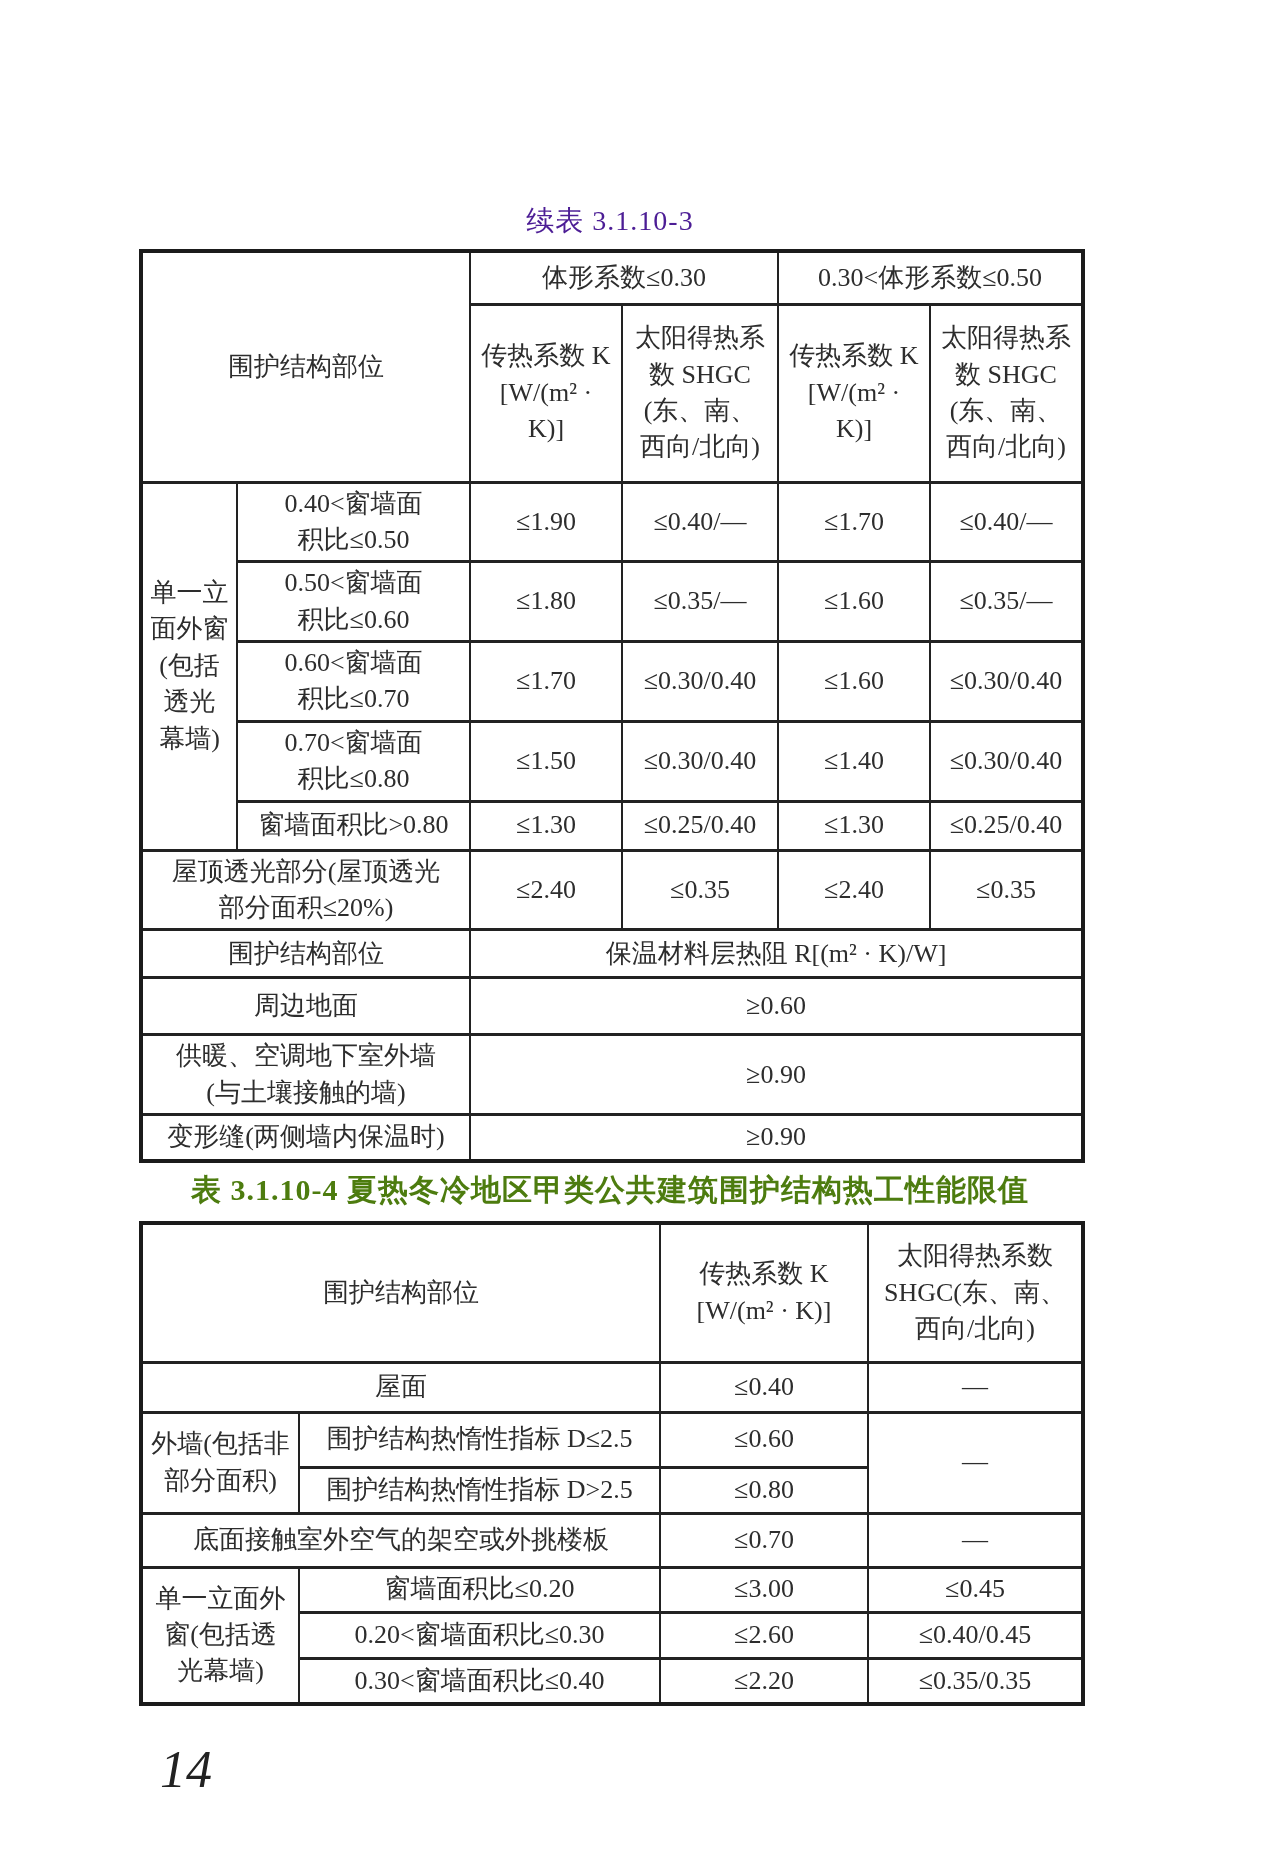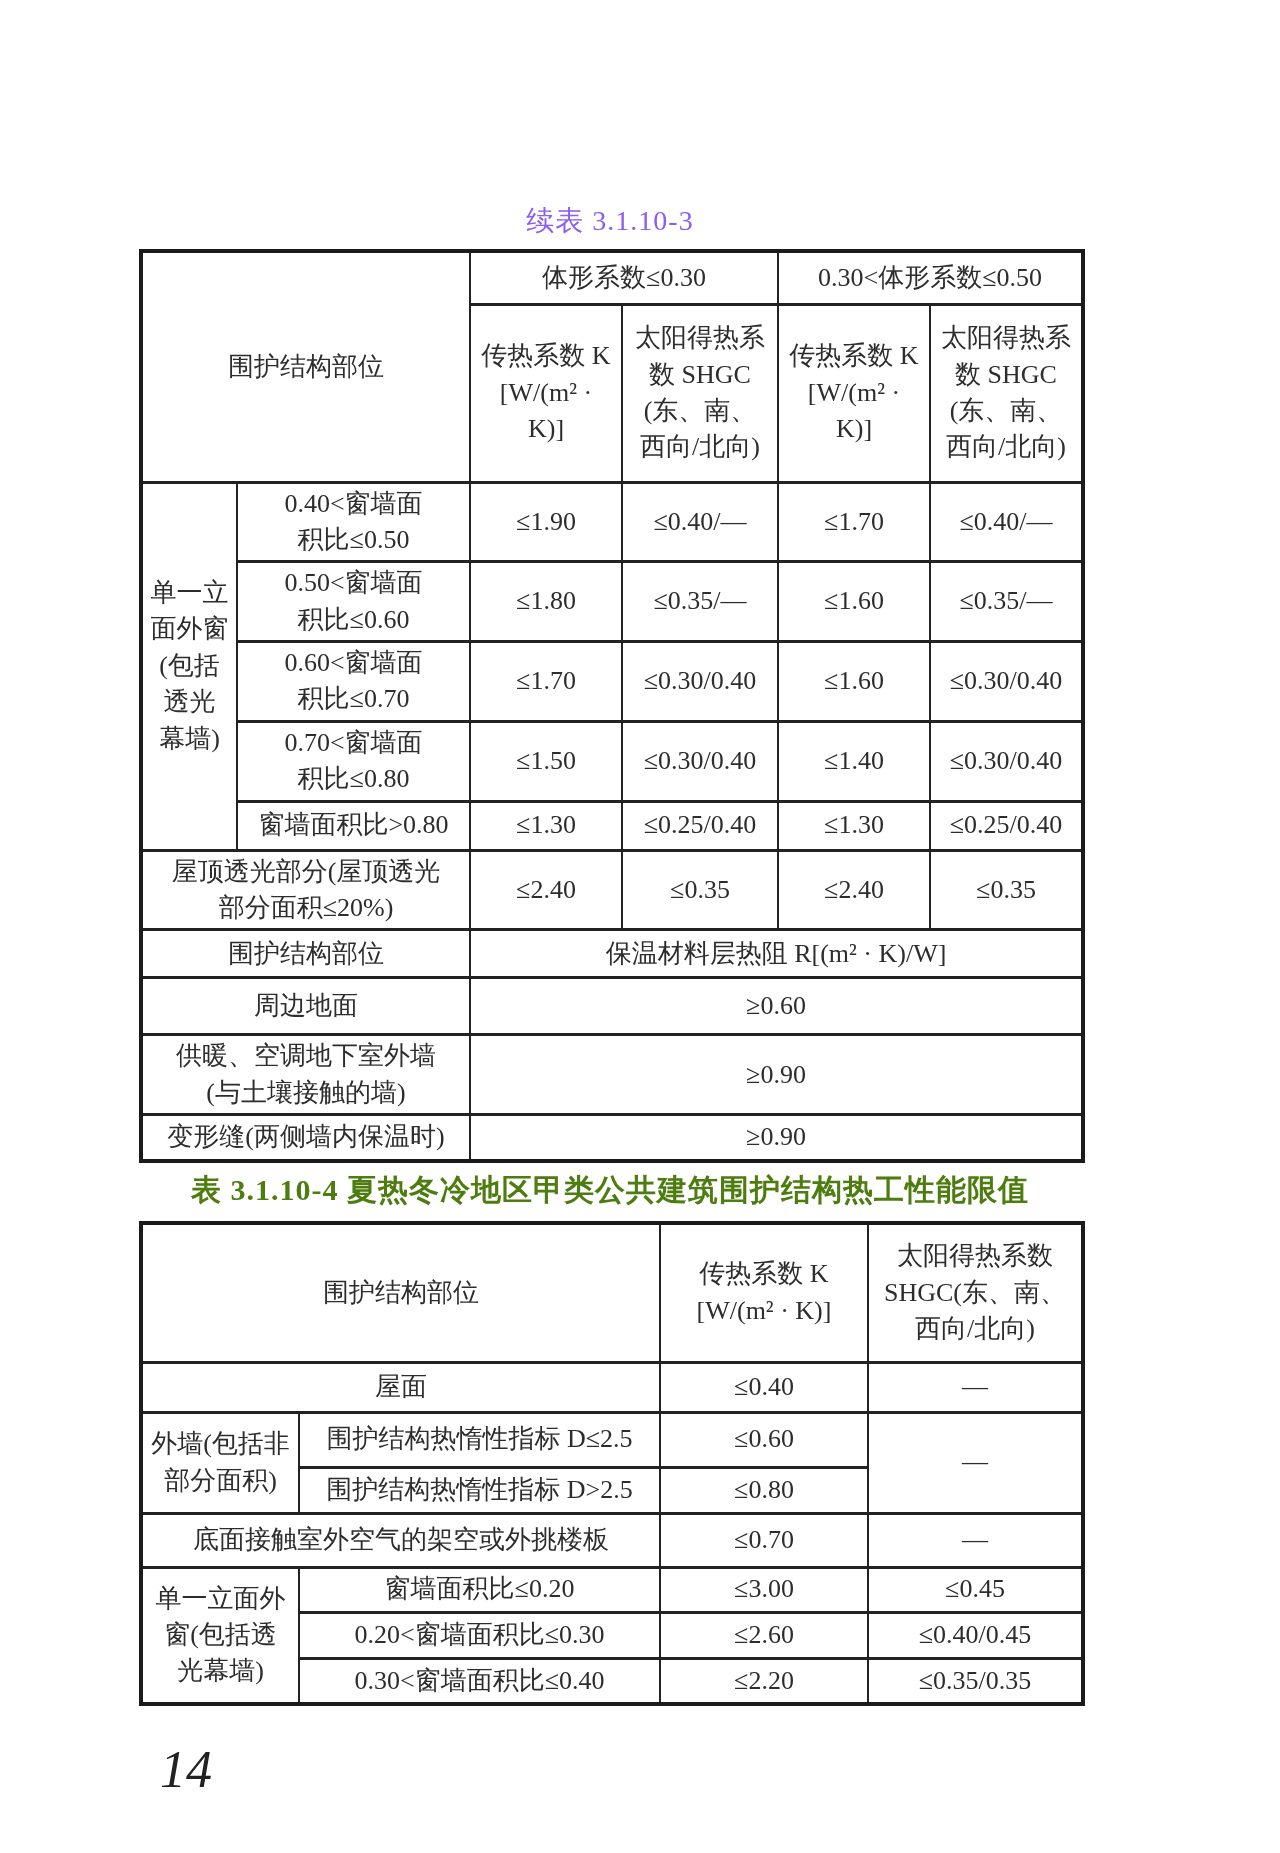--- a/index.html
+++ b/index.html
@@ -7,21 +7,21 @@
   body {
     position:relative;
     width:1280px; height:1853px;
     font-family:"Liberation Serif","DejaVu Serif",serif;
     color:#2d2d2d;
     overflow:hidden;
   }
   .tbl-title {
     position:absolute; left:139px; width:942px;
     text-align:center; font-size:28px; letter-spacing:1px;
-    color:#8b5cf6;
+    color:#4c1d95;
   }
   #title1 { top:202px; font-weight:normal; }
   #title2 { top:1170px; font-weight:bold; font-size:30px; color:#4d7c0f; }
   table.tbl {
     position:absolute; left:139px;
     border-collapse:collapse; table-layout:fixed;
     border:4px solid #1b1b1b;
     background:#fff;
   }
   #table1 { top:249px; width:942px; }

